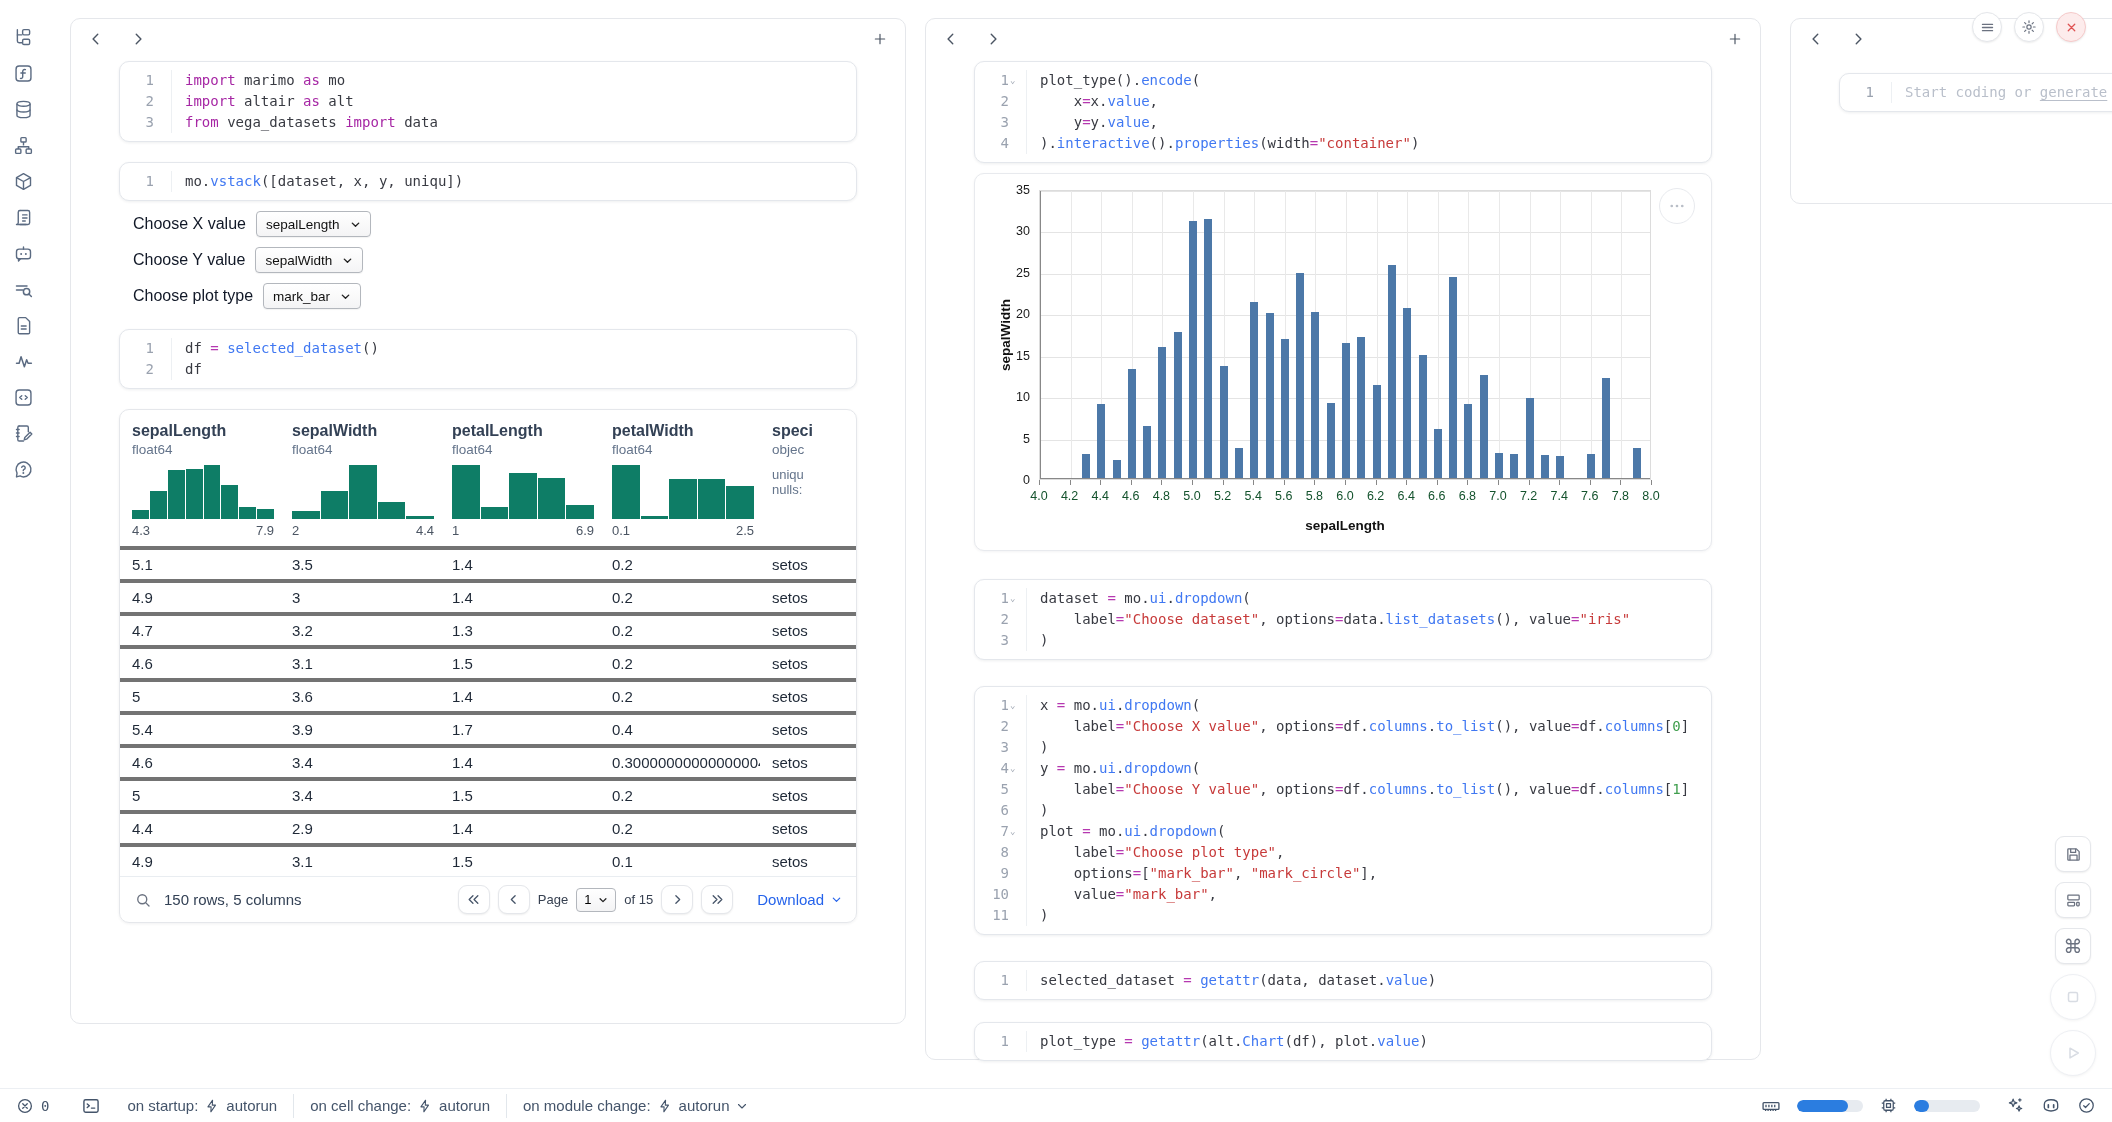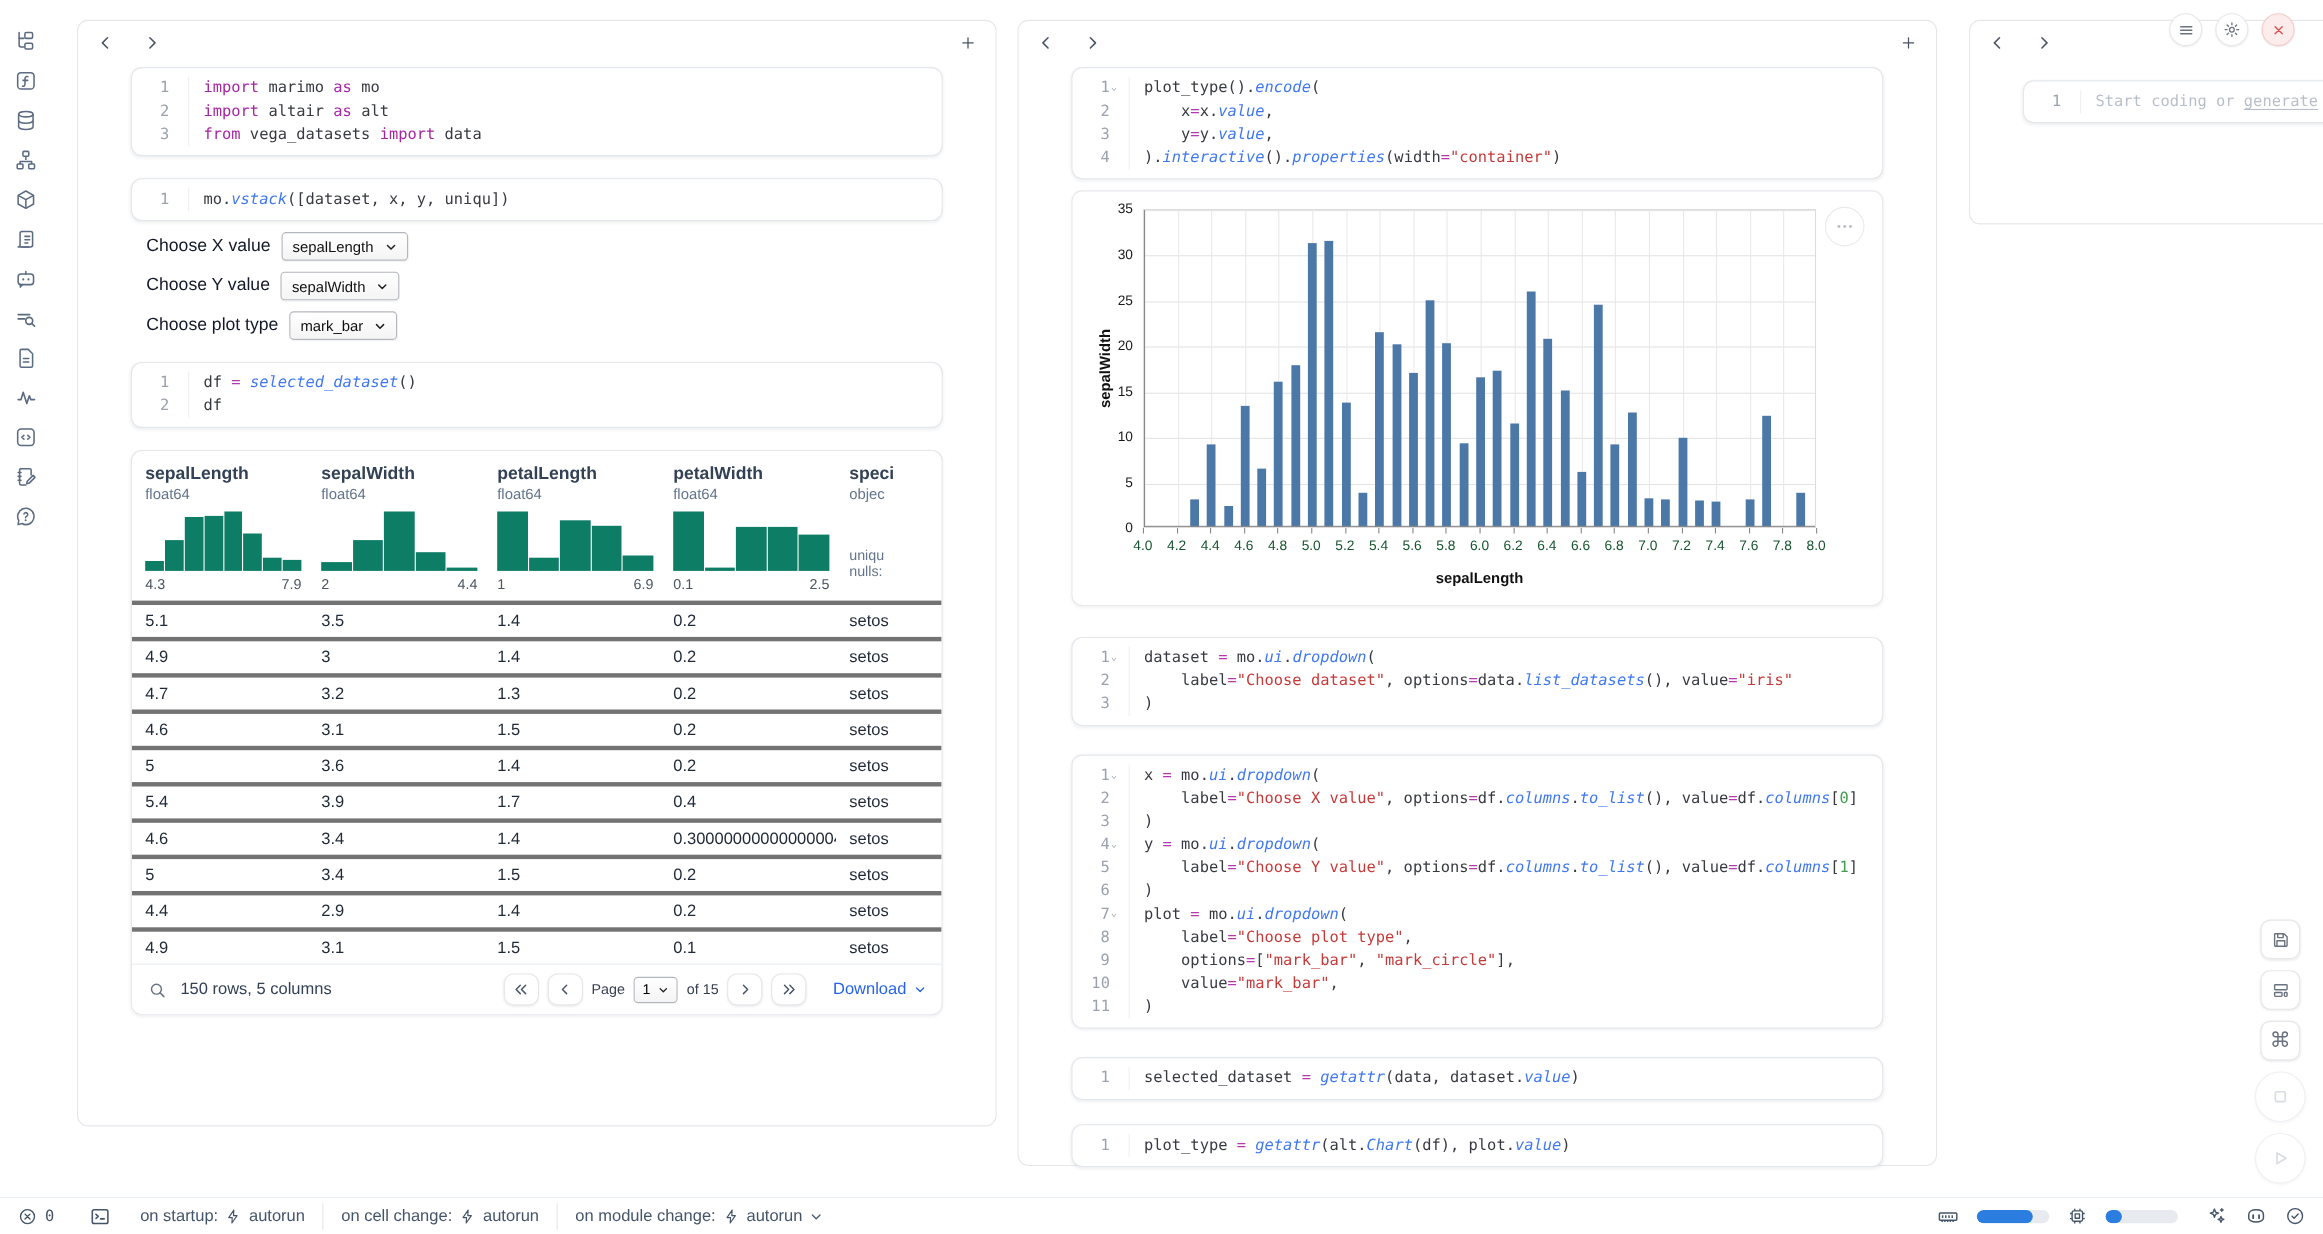--- a/index.html
+++ b/index.html
@@ -19,21 +19,21 @@
   .col-plus{margin-left:auto;}
   .cells{padding:2px 48px 24px;}
 
   
   .cell{background:#fff;border:1px solid #e4e7ec;border-radius:10px;box-shadow:0 1px 3px rgba(16,24,40,.07);padding:8px 0;margin-bottom:20px;}
   .cl{display:flex;line-height:21px;font-family:"DejaVu Sans Mono",monospace;font-size:14px;}
   .ln{display:flex;justify-content:flex-end;align-items:center;width:46px;color:#9aa2af;flex:0 0 46px;}
   .fold{width:11px;font-size:9px;color:#9aa2af;margin-left:1px;}
   .cd{border-left:1px solid #edf0f3;padding-left:13px;margin-left:5px;white-space:pre;color:#383a42;}
   .tk-kw{color:#a626a4;}
-  .tk-fn{color:#4078f2;font-style:italic;}
+  .tk-fn{color:#4078f2;}
   .tk-str{color:#c73a3a;}
   .tk-num{color:#3f9e4d;}
   .tk-op{color:#b538b0;}
   .tk-txt{color:#383a42;}
 
   
   .dd-out{margin:-4px 0 20px 14px;display:flex;flex-direction:column;gap:10px;}
   .dd-row{display:flex;align-items:center;gap:10px;font-size:16px;color:#111827;}
   .select{display:inline-flex;align-items:center;gap:10px;height:26px;padding:0 9px;border:1px solid #b3b7bd;border-radius:4px;background:linear-gradient(#fff,#f4f4f5);font-size:13.5px;color:#111;box-shadow:0 1px 1px rgba(0,0,0,.05);cursor:pointer;font-family:"Liberation Sans",sans-serif;}
   .select .chev{display:flex;color:#222;}
@@ -42,21 +42,21 @@
   
   .table-card{border:1px solid #e5e7eb;border-radius:10px;overflow:hidden;box-shadow:0 1px 3px rgba(16,24,40,.06);margin-bottom:4px;}
   .thead{display:flex;}
   .th{width:160px;flex:0 0 160px;padding:12px 4px 8px 12px;}
   .th-name{font-weight:bold;font-size:16px;color:#334155;}
   .th-dtype{font-size:13.5px;color:#64748b;margin-top:2px;}
   .hist{height:54px;margin-top:8px;display:flex;align-items:flex-end;gap:1px;width:142px;}
   .hbar{flex:1;background:#0e7d66;}
   .hrange{display:flex;justify-content:space-between;width:142px;font-size:13px;color:#4b5563;margin-top:4px;}
   .th-meta{font-size:13px;color:#64748b;}
-  .th-meta.first{margin-top:40px;}
+  .th-meta.first{margin-top:10px;}
   .trow{display:flex;border-top:4px solid #737373;height:33px;align-items:center;}
   .tdv{width:160px;flex:0 0 160px;padding-left:12px;font-size:15px;color:#1f2937;white-space:nowrap;overflow:hidden;}
   .tfoot{display:flex;align-items:center;border-top:1px solid #e9edf1;height:46px;padding:12px 14px;gap:12px;}
   .tf-summary{font-size:15px;color:#334155;}
   .pager{margin-left:auto;display:flex;align-items:center;gap:8px;}
   .pg-btn{width:32px;height:29px;border:1px solid #e5e7eb;border-radius:9px;box-shadow:0 1px 2px rgba(0,0,0,.07);display:flex;align-items:center;justify-content:center;color:#475569;background:#fff;cursor:pointer;}
   .pg-label{font-size:13px;color:#374151;}
   .pg-select{height:24px;border:1px solid #b3b7bd;border-radius:4px;display:inline-flex;align-items:center;gap:7px;padding:0 7px;font-size:13px;background:linear-gradient(#fff,#f4f4f5);cursor:pointer;font-family:"Liberation Sans",sans-serif;}
   .download{color:#2563eb;font-size:15px;display:flex;gap:7px;align-items:center;margin-left:16px;background:none;border:none;cursor:pointer;font-family:"Liberation Sans",sans-serif;}
 

